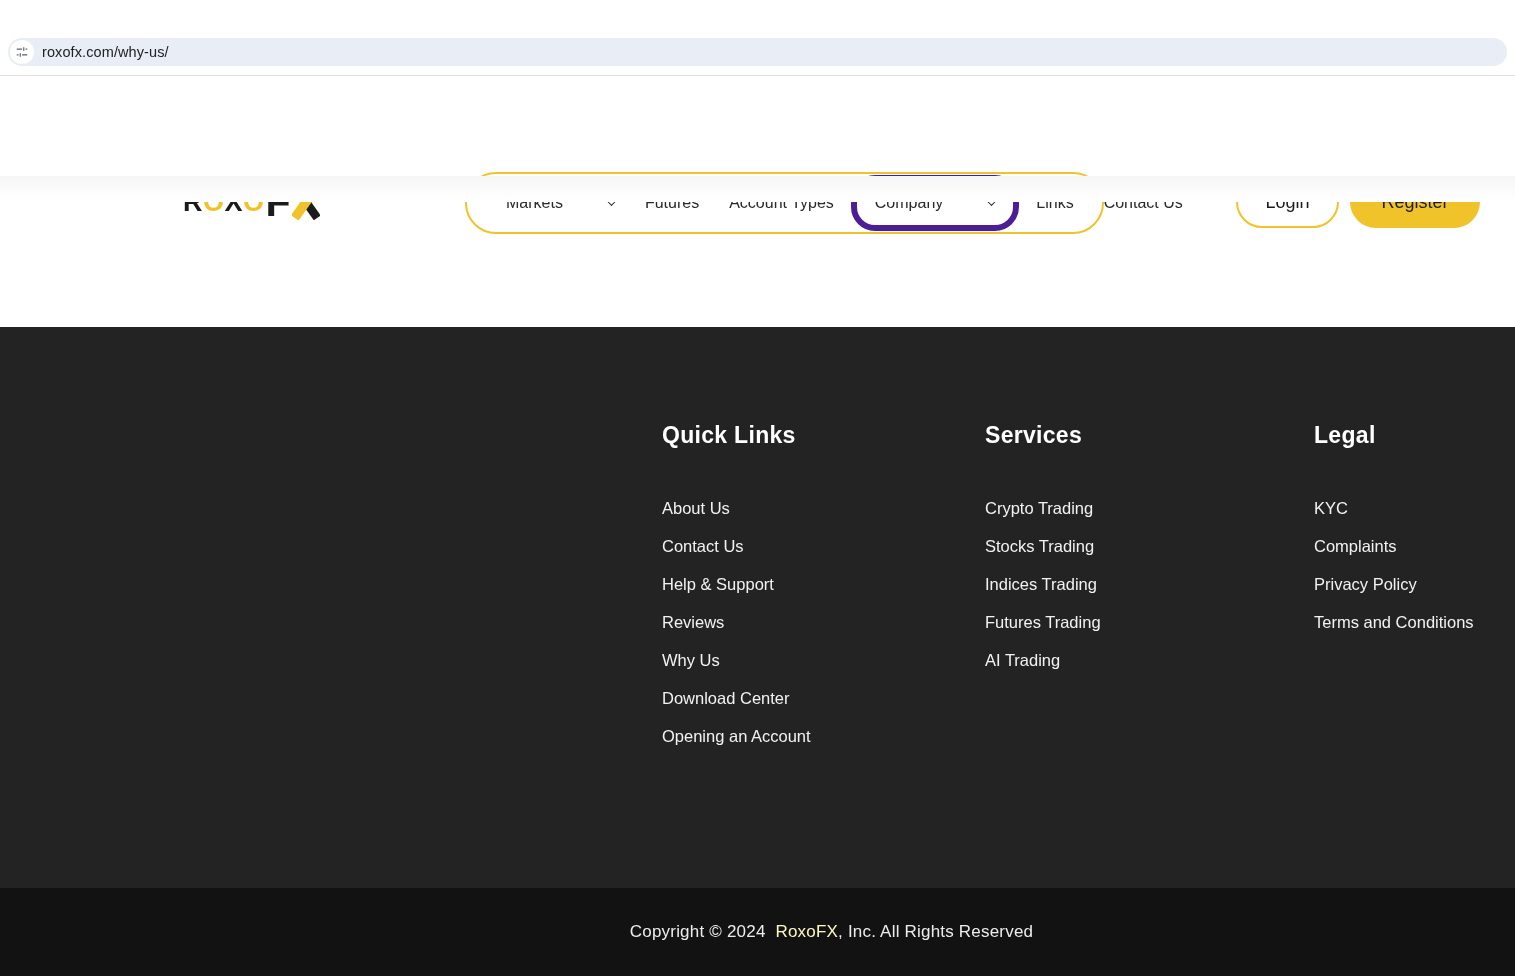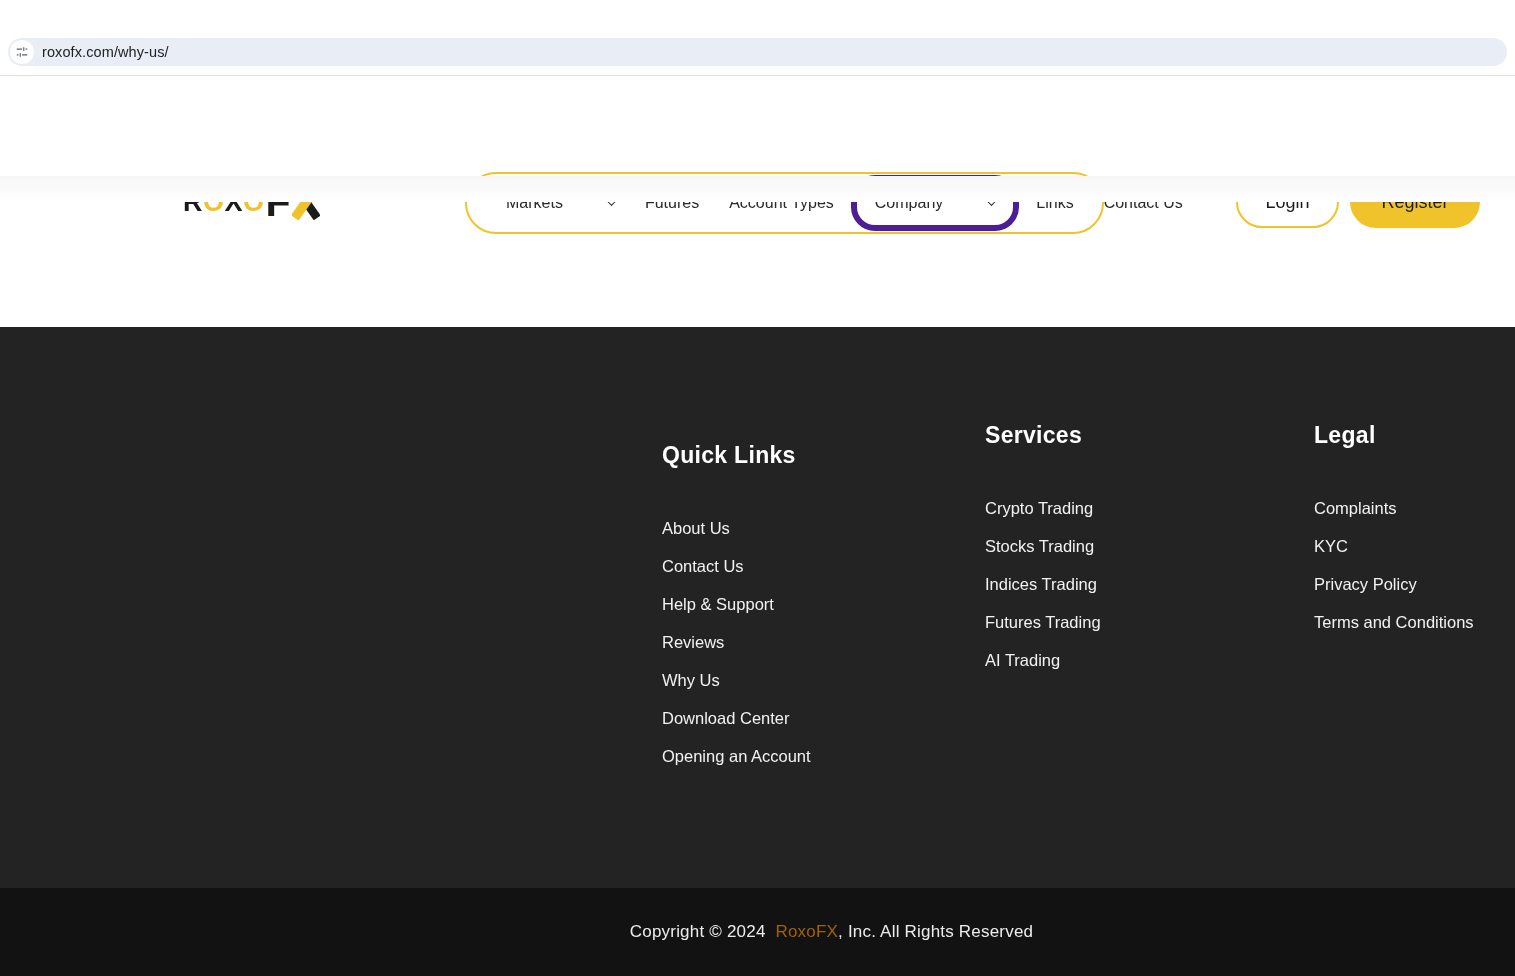--- a/index.html
+++ b/index.html
@@ -28,31 +28,31 @@
   .nav-item { display:flex; align-items:center; font-size:16px; color:#2A2A2A; padding:0 15px; cursor:pointer; white-space:nowrap;gap:37px; }
   .nav-item-pill { border:6px solid #4c1d95; border-radius:24px; padding:13px 18px; margin:0 2px; }
   .chev { display:inline-block; width:7px; height:7px; border-right:1.7px solid #2A2A2A; border-bottom:1.7px solid #2A2A2A; transform:rotate(45deg) translate(-1px,-1px); margin-left:8px; margin-bottom:2px; }
 
   .btn-login { position:absolute; left:1236px; top:100px; width:103px; height:52px; background:#fff; border:2px solid #F0C32B; border-radius:26px; font-size:18px; color:#1B1B1B; display:flex; align-items:center; justify-content:center; cursor:pointer; font-family:"Liberation Sans", sans-serif; }
   .btn-register { position:absolute; left:1350px; top:100px; width:130px; height:52px; background:#F0C32B; border:none; border-radius:26px; font-size:18px; color:#1B1B1B; display:flex; align-items:center; justify-content:center; cursor:pointer; font-family:"Liberation Sans", sans-serif; }
 
   
   .footer { position:absolute; top:327px; left:0; width:1515px; height:561px; background:#232324; }
   .footer-cols { display:flex; padding:95px 0 0 662px; }
-  .fcol-1 { width:323px;margin-top:20px; }
+  .fcol-1 { width:323px; }
   .fcol-2 { width:329px; }
   .fcol-3 { width:200px; }
   .fcol h3 { color:#ffffff; font-size:23px; font-weight:800; letter-spacing:0.3px; margin-bottom:40px; }
   .fcol ul { list-style:none; }
   .fcol li { height:38px; display:flex; align-items:center; }
   .fcol li span { color:#F2F2F2; font-size:16.5px; cursor:pointer; }
 
   .bottom-bar { position:absolute; top:888px; left:0; width:1515px; height:88px; background:#121212; display:flex; align-items:center; justify-content:center; padding-left:148px; }
   .bottom-bar .copy { font-size:17px; color:#ECECEC; letter-spacing:0.2px; }
-  .bottom-bar .brand { color:#a16207; margin-left:5px; cursor:pointer; }
+  .bottom-bar .brand { color:#fef9c3; margin-left:5px; cursor:pointer; }
 </style>
 </head>
 <body>
 
 <div class="canvas">
 
   <div class="chrome-bar">
     <div class="url-pill">
       <div class="site-icon-circle">
         <svg width="14" height="14" viewBox="0 0 24 24">
@@ -150,24 +150,24 @@
             </li>
             <li>
               <span>AI Trading</span>
             </li>
           </ul>
         </div>
         <div class="fcol fcol-3">
           <h3>Legal</h3>
           <ul>
             <li>
-              <span>Complaints</span>
+              <span>KYC</span>
             </li>
             <li>
-              <span>KYC</span>
+              <span>Complaints</span>
             </li>
             <li>
               <span>Privacy Policy</span>
             </li>
             <li>
               <span>Terms and Conditions</span>
             </li>
           </ul>
         </div>
       </div>

